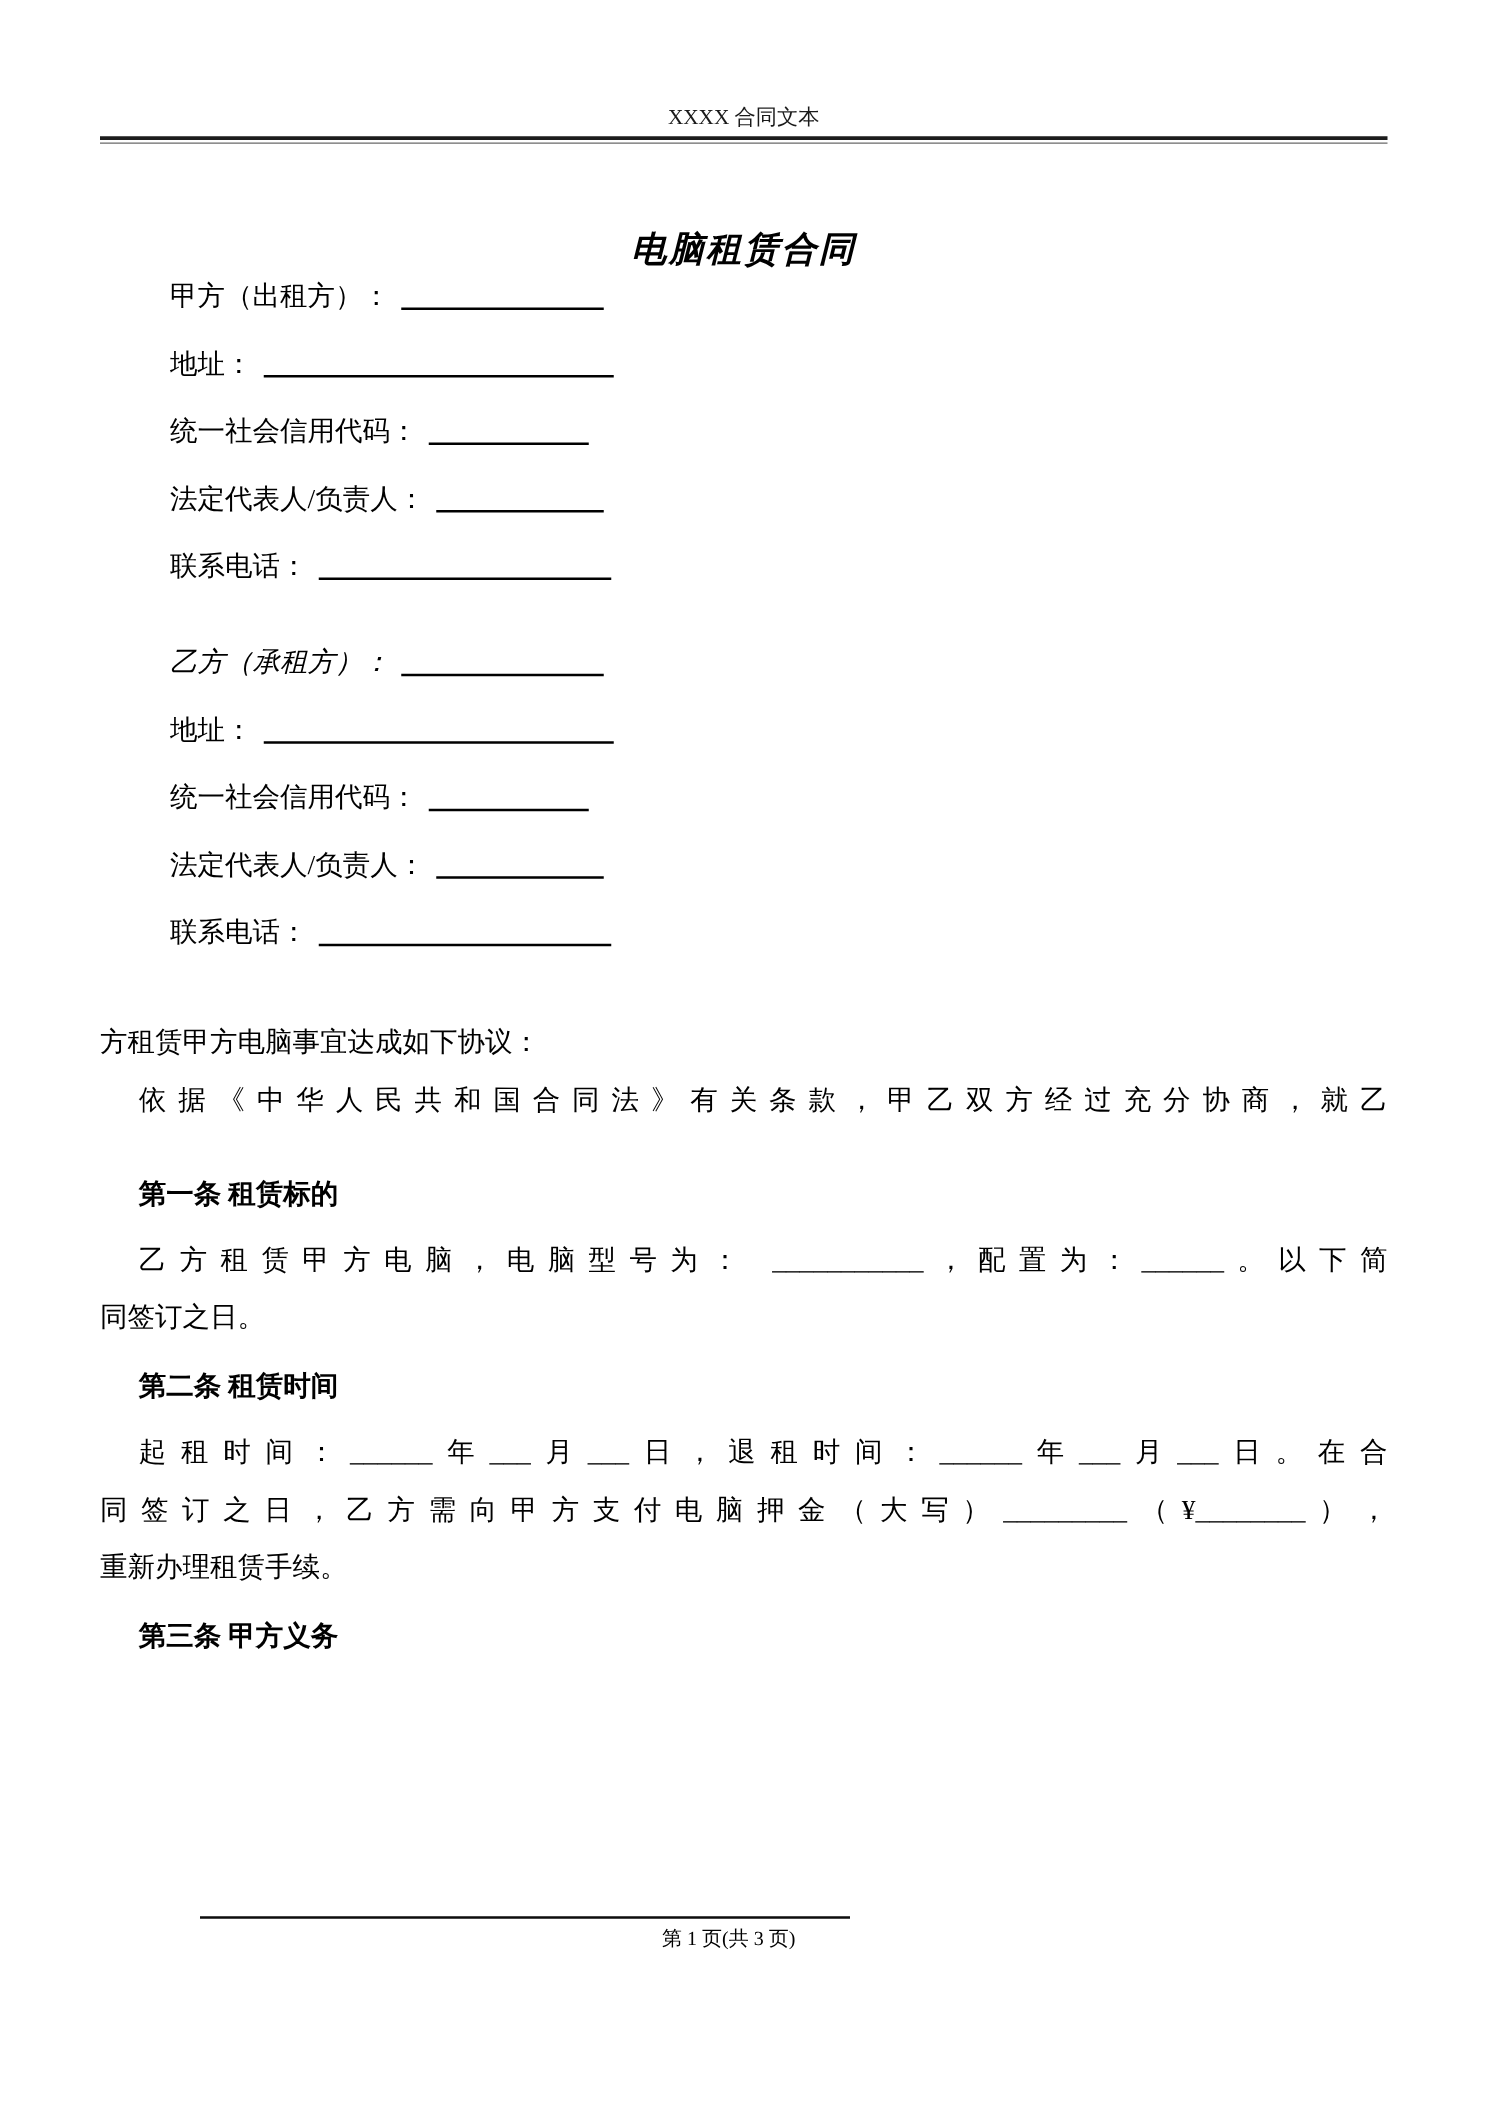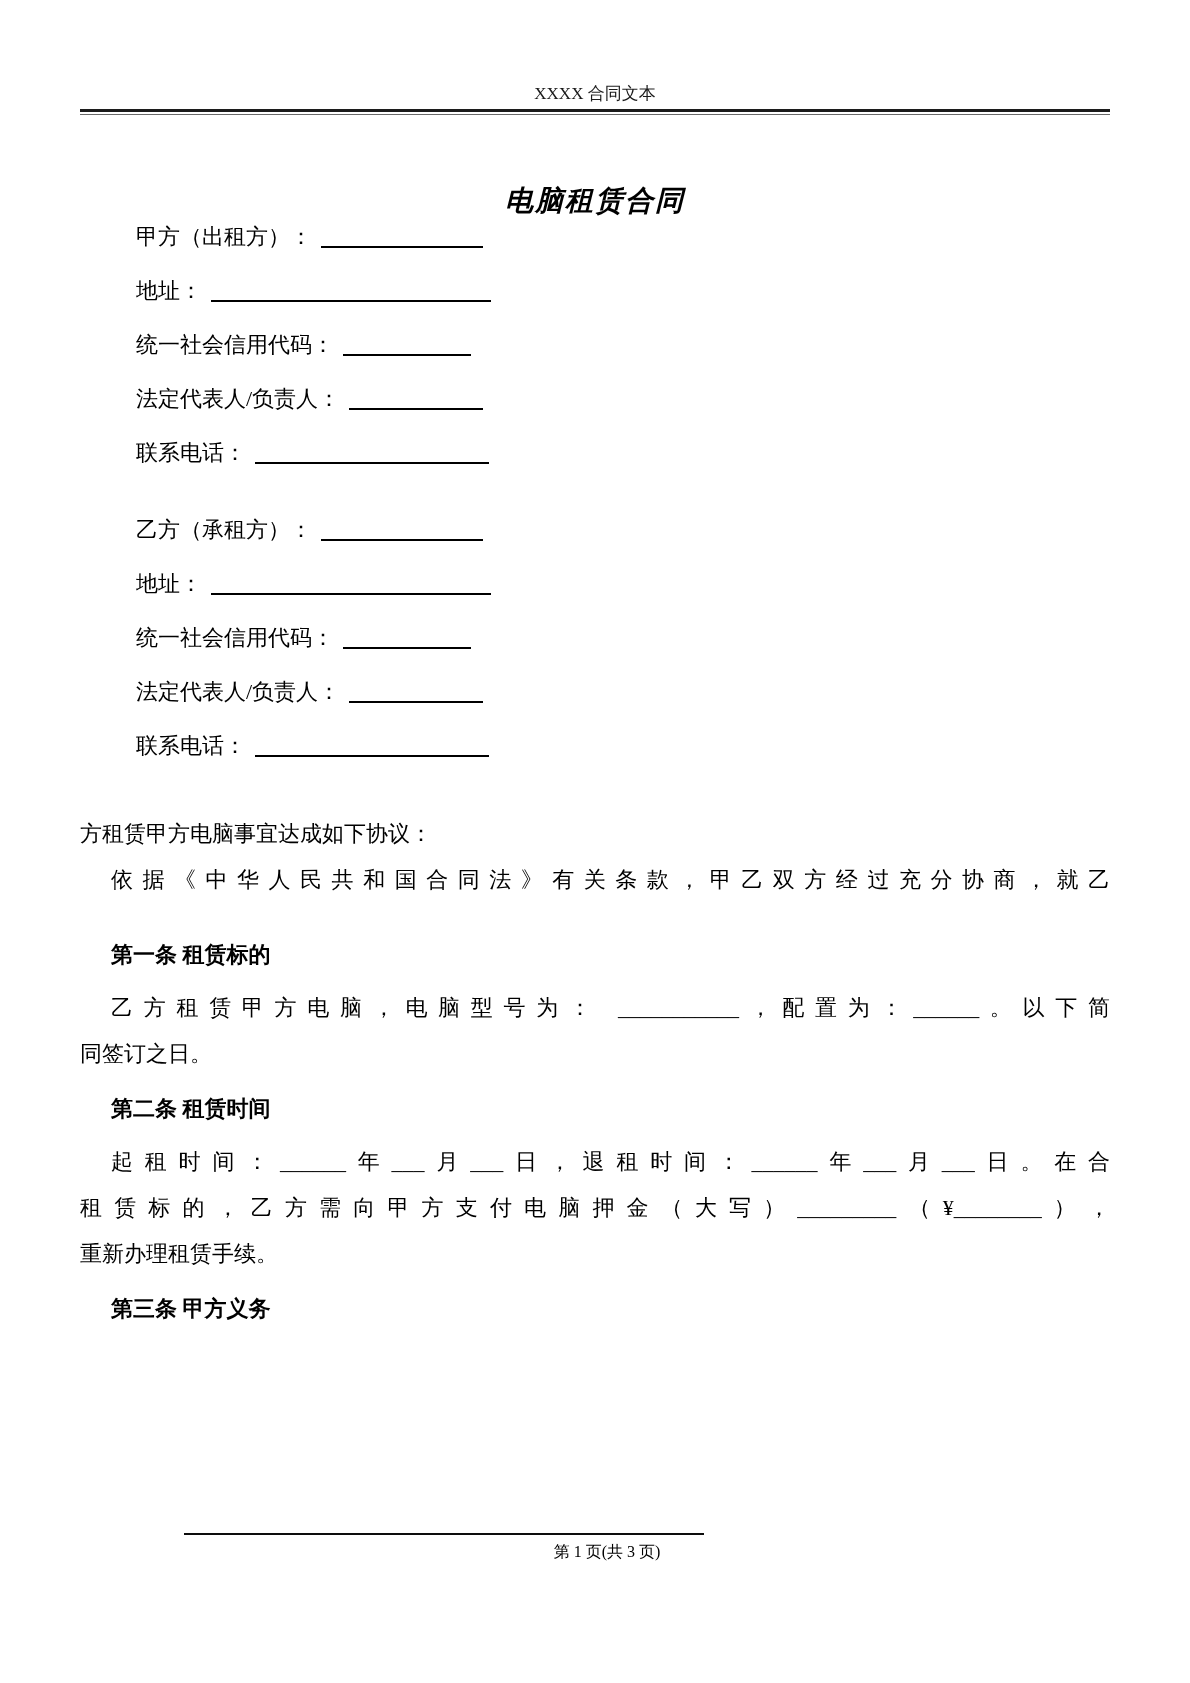--- a/index.html
+++ b/index.html
@@ -46,21 +46,21 @@
 
   
   .fields { }
   .field-row {
     height: 32px;
     line-height: 32px;
     margin-bottom: 22px;
     padding-left: 56px;
     font-size: 22px;
   }
-  .field-row.group-gap { margin-top: 45px; }
+  .field-row.group-gap { margin-top: 45px; font-style: italic; }
   .blank {
     display: inline-block;
     height: 24px;
     border-bottom: 2px solid #000;
     margin-left: 9px;
     vertical-align: -4px;
   }
   .w-name    { width: 162px; }
   .w-address { width: 280px; }
   .w-credit  { width: 128px; }
@@ -84,21 +84,21 @@
     padding-left: 31px;
     height: 32px;
     line-height: 32px;
     font-size: 22px;
     font-weight: bold;
   }
 
   
   .footer {
     position: absolute;
-    left: 184px;
+    left: 160px;
     width: 846px;
     top: 1533px;
   }
   .footer-rule {
     width: 520px;
     border-top: 2px solid #0d0d0d;
   }
   .footer-text {
     margin-top: 7px;
     text-align: center;
@@ -161,21 +161,21 @@
 
   <div class="section-heading">第一条 租赁标的</div>
   <div class="para">
     <div class="para-line indent">乙方租赁甲方电脑，电脑型号为： ___________，配置为：______。以下简</div>
     <div class="para-line last">同签订之日。</div>
   </div>
 
   <div class="section-heading">第二条 租赁时间</div>
   <div class="para">
     <div class="para-line indent">起租时间：______年___月___日，退租时间：______年___月___日。在合</div>
-    <div class="para-line">租赁标的，乙方需向甲方支付电脑押金（大写）_________（¥________），</div>
+    <div class="para-line">同签订之日，乙方需向甲方支付电脑押金（大写）_________（¥________），</div>
     <div class="para-line last">重新办理租赁手续。</div>
   </div>
 
   <div class="section-heading">第三条  甲方义务</div>
 
   <div class="footer">
     <div class="footer-rule"></div>
     <div class="footer-text">第 1 页(共 3 页)</div>
   </div>
 

